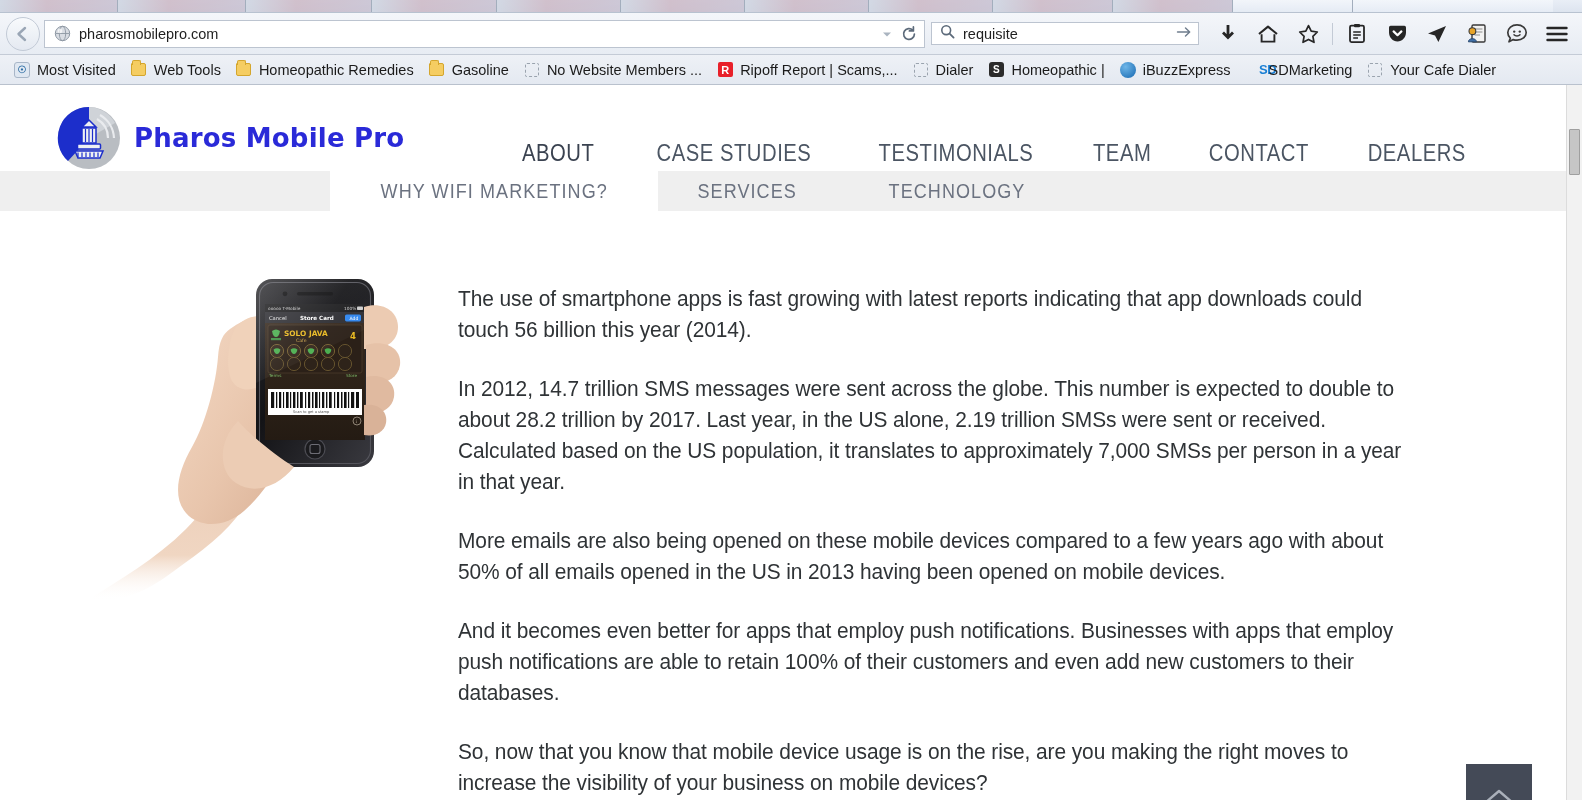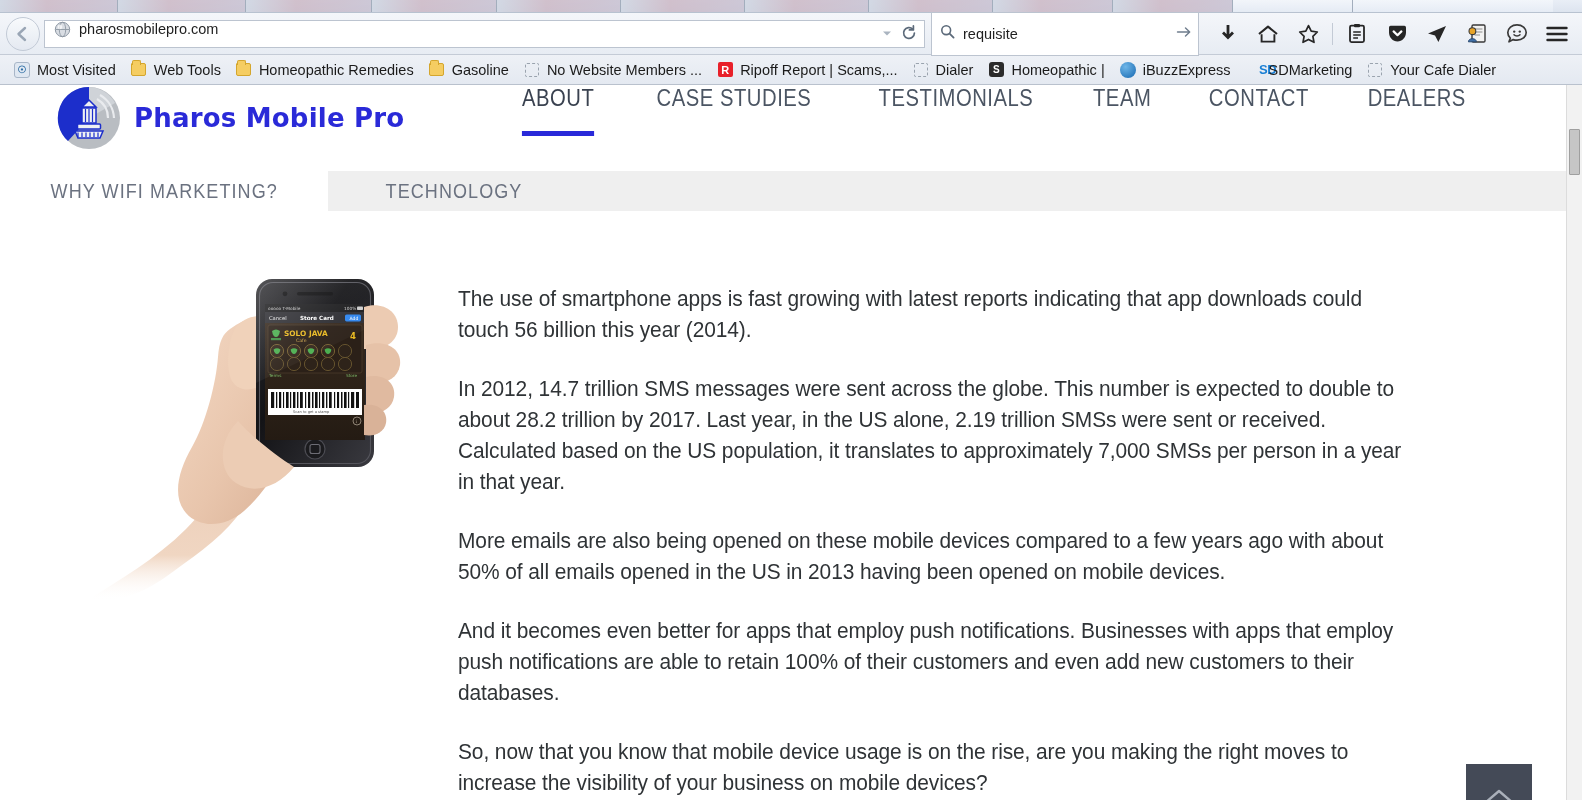--- a/index.html
+++ b/index.html
@@ -46,38 +46,38 @@
     flex: 0 0 auto; margin-right: 4px;
     color: #9aa6b5;
   }
   #backbtn svg { display:block; }
 
   #urlbar {
     flex: 1 1 auto;
     height: 28px;
     background: #fff;
     border: 1px solid #bcc4d0;
-    display: flex; align-items: flex-start;
+    display: flex; align-items: center;
     padding: 0 4px 0 8px;
     margin-right: 6px;
     min-width: 0;
   }
   #urlfav {
     width: 18px; height: 18px; flex: 0 0 auto; margin-right: 8px;
     display:flex; align-items:center; justify-content:center;
   }
   #urltext {
     flex: 1 1 auto; font-size: 14.5px; color: #1f1f1f;
     white-space: nowrap; overflow: hidden;
     font-family: "Liberation Sans", sans-serif;
   }
   .urlbtn { width: 22px; height: 24px; display:flex; align-items:center; justify-content:center; color:#6f7d8d; flex:0 0 auto;}
 
   #searchbar {
-    width: 268px; height: 44px; flex: 0 0 auto;
+    width: 268px; height: 23px; flex: 0 0 auto;
     background: #fff; border: 1px solid #bcc4d0;
     display: flex; align-items: center; padding: 0 6px 0 8px;
     margin-right: 10px;
   }
   #searchtext { flex:1 1 auto; font-size: 14.5px; color:#1f1f1f; margin-left:8px; white-space:nowrap; overflow:hidden;}
 
   #toolicons { display: flex; align-items: center; gap: 2px; flex: 0 0 auto; }
   .toolicon {
     width: 38px; height: 34px;
     display: flex; align-items: center; justify-content: center;
@@ -125,21 +125,21 @@
     top: 85px; left: 0;
     width: 1582px; height: 715px;
     background: #fff;
     overflow: hidden;
   }
   #page { width: 1566px; position: relative; background:#fff; }
 
   
   #siteheader {
     height: 86px;
-    display: flex; align-items: flex-start;
+    display: flex; align-items: flex-end;
     padding: 0 70px 0 56px;
     background:#fff;
   }
   #logo { display:flex; align-items:center; flex:0 0 auto; }
   #logomark { width: 66px; height: 66px; flex:0 0 auto; }
   #logotext {
     margin-left: 12px;
     font: bold 26px "DejaVu Sans", sans-serif;
     color: #2a2ad8;
     letter-spacing: .2px;
@@ -164,20 +164,21 @@
   .navitem .underline {
     position: absolute; left: 23px; right: 23px; bottom: -20px;
     height: 5px; background: #2929d9;
   }
 
   
   #subnav {
     height: 40px;
     background: #efefef;
     display: flex; align-items: flex-end;
+    padding-left: 330px;
     position: relative;
     overflow: hidden;
   }
   .subtab {
     font-family: "Liberation Sans", sans-serif;
     font-size: 20px;
     color: #6b7280;
     letter-spacing: 1.2px;
     height: 40px;
     display: flex; align-items: center;
@@ -488,20 +489,23 @@
           </div>
           <div class="navitem">
             <span>DEALERS</span>
           </div>
         </nav>
       </div>
 
       <div id="subnav">
         <div class="subtab-wrap active">
           <span class="subtab" id="subtab-0">WHY WIFI MARKETING?</span>
+        </div>
+        <div class="subtab-wrap">
+          <span class="subtab" id="subtab-1">SERVICES</span>
         </div>
         <div class="subtab-wrap">
           <span class="subtab" id="subtab-2">TECHNOLOGY</span>
         </div>
       </div>
 
       <div id="content">
 
         <div id="phonecol">
           <div id="handphone">

